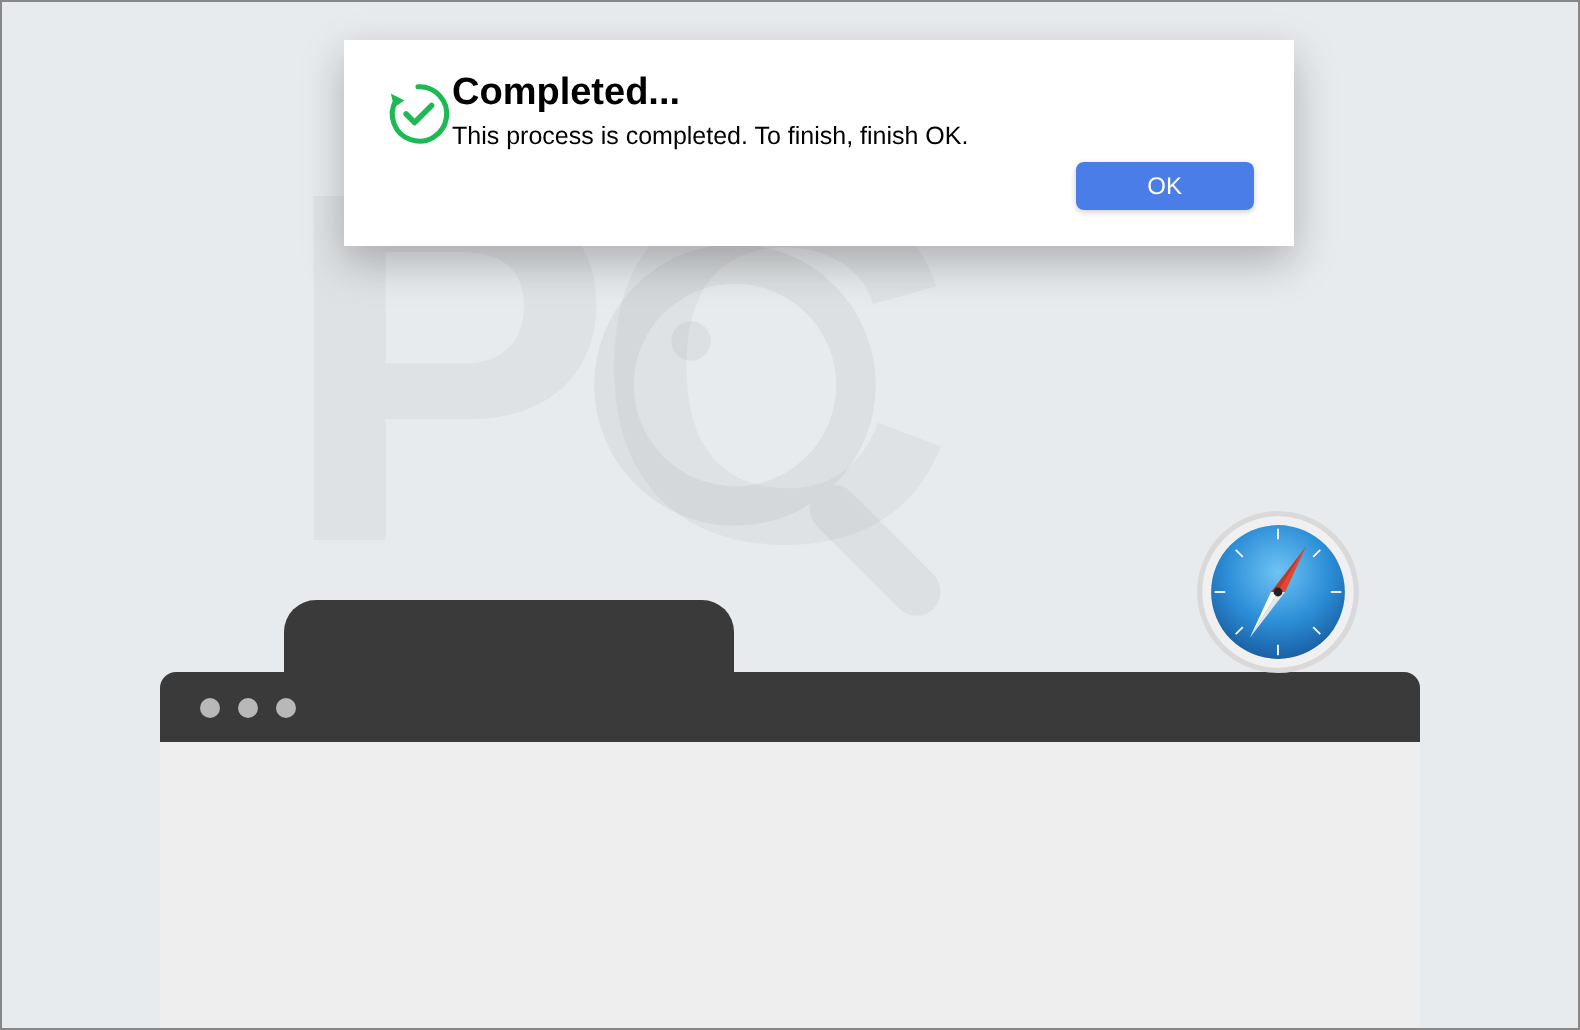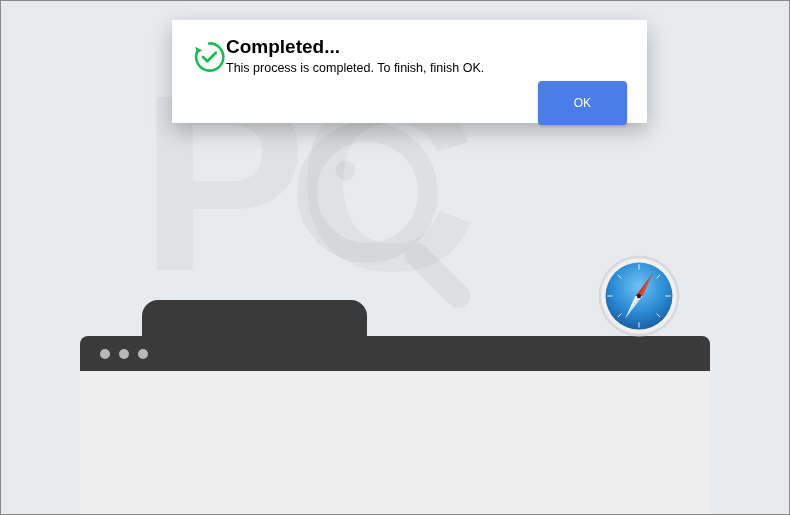--- a/index.html
+++ b/index.html
@@ -102,21 +102,21 @@
     .dialog-footer {
       display: flex;
       justify-content: flex-end;
       margin-top: 6px;
     }
     .ok-button {
       background: #4a7de8;
       color: #fff;
       border: none;
       border-radius: 4px;
-      padding: 15px 36px;
+      padding: 5px 36px;
       font-size: 12px;
       cursor: pointer;
       box-shadow: 0 1px 3px rgba(0,0,0,0.2);
     }
     
     
     .browser-window {
       position: absolute;
       bottom: 0;
       left: 80px;

